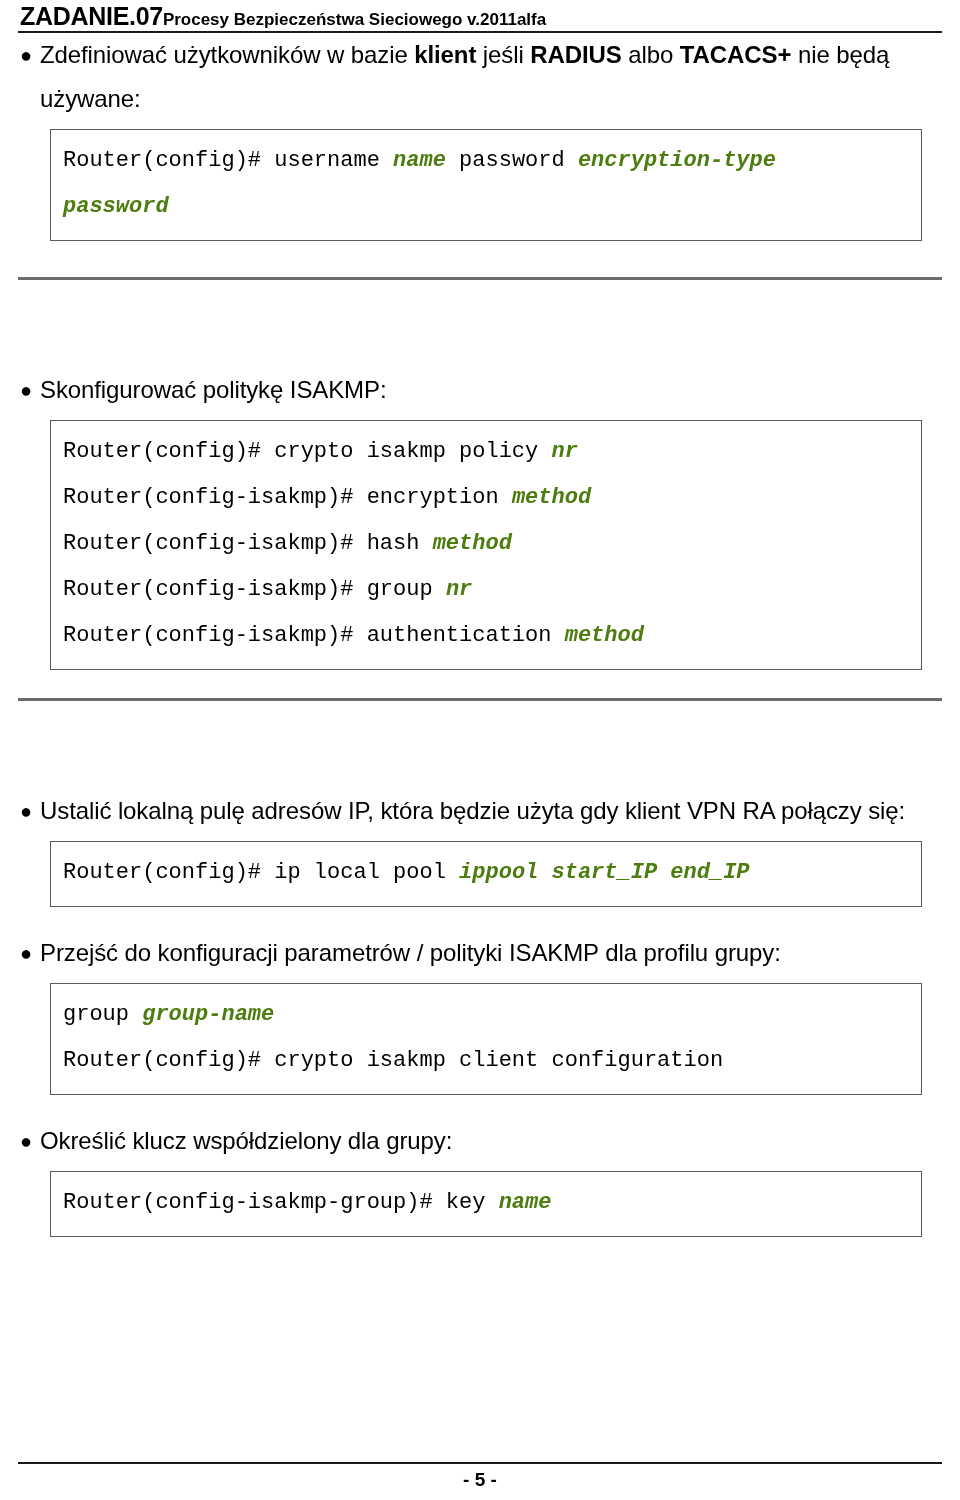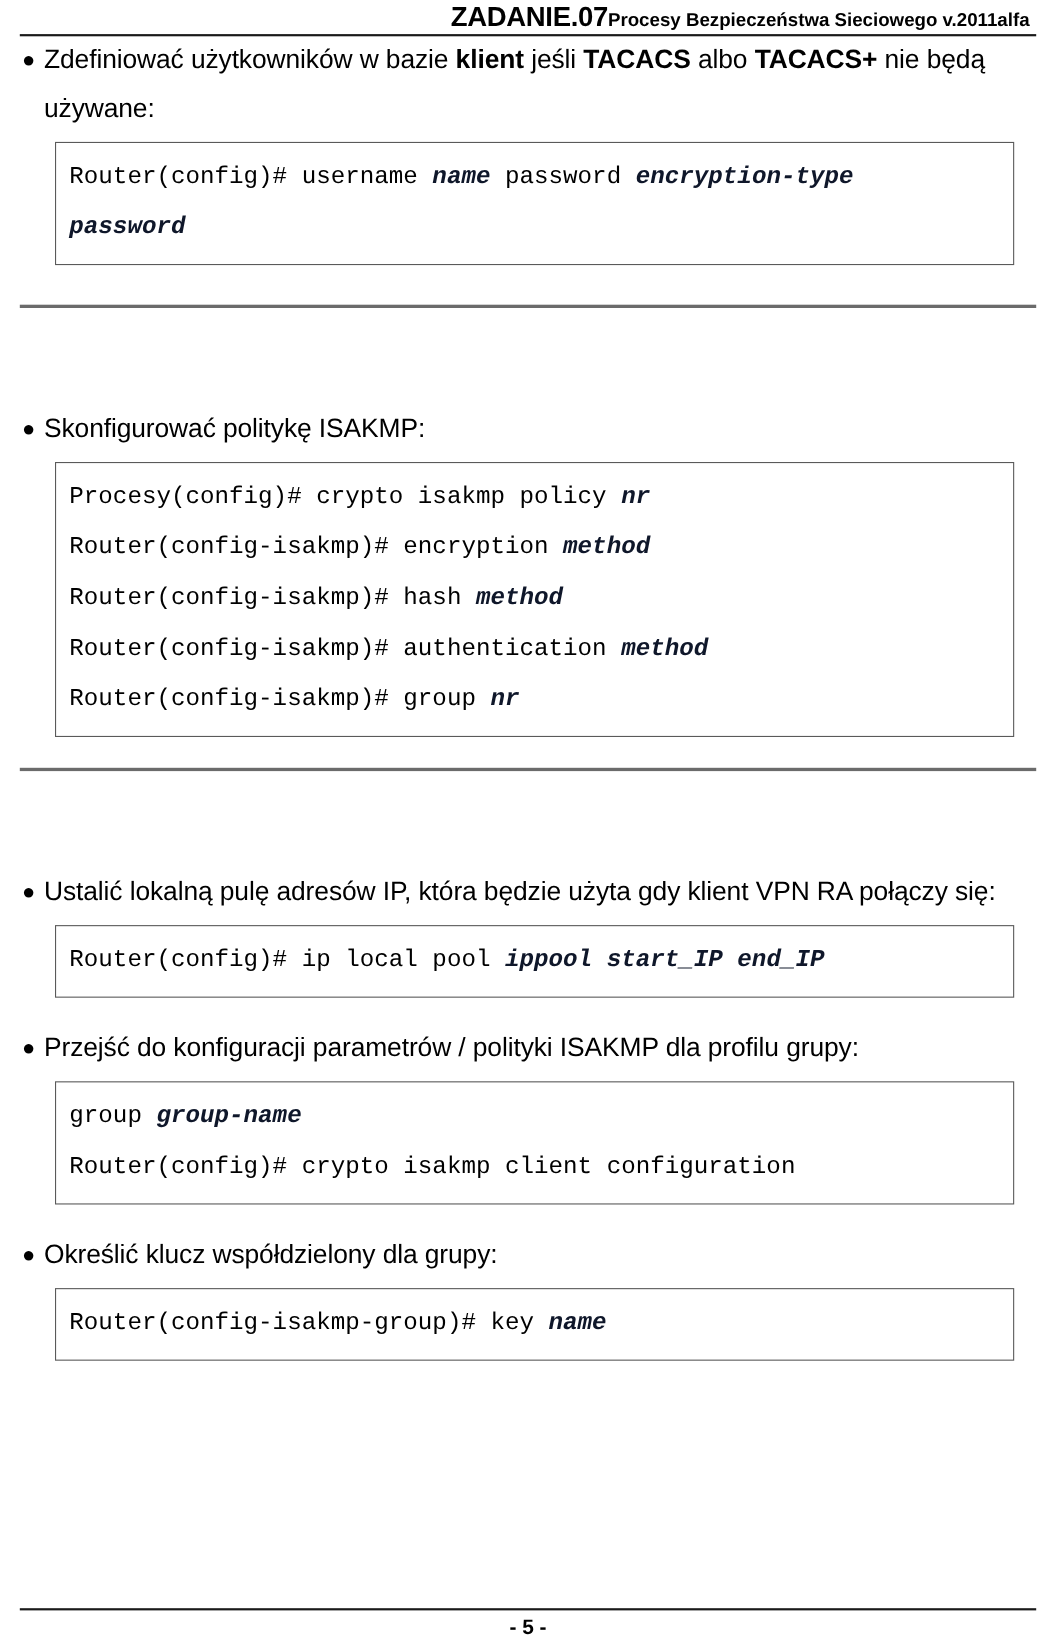--- a/index.html
+++ b/index.html
@@ -21,21 +21,21 @@
     height: 1500px;
     position: relative;
     box-sizing: border-box;
     padding: 0 14px;
   }
 
   
   .page-header {
     display: flex;
     align-items: baseline;
-    justify-content: flex-end;
+    justify-content: flex-start;
     padding: 2px 6px 0 6px;
     height: 30px;
     box-sizing: border-box;
   }
   .hdr-title {
     font-size: 25px;
     font-weight: bold;
     letter-spacing: -0.3px;
     line-height: 28px;
     white-space: nowrap;
@@ -95,21 +95,21 @@
   }
   .code-line {
     font-family: "Liberation Mono", "DejaVu Sans Mono", monospace;
     font-size: 22px;
     line-height: 46px;
     white-space: pre-wrap;
     word-break: break-word;
     color: #000000;
   }
   .var {
-    color: #0f172a;
+    color: #4d7c0f;
     font-style: italic;
     font-weight: bold;
   }
 
   
   .sep-rule {
     height: 0;
     border-top: 3px solid #6b6b6b;
     margin: 0 4px;
   }
@@ -146,21 +146,21 @@
 <div class="page">
 
   <div class="page-header">
     <span class="hdr-title">ZADANIE.07</span>
     <span class="hdr-subtitle">Procesy Bezpieczeństwa Sieciowego  v.2011alfa</span>
   </div>
   <div class="header-rule"></div>
 
   <div class="bullet-block">
     <span class="bullet-dot">●</span>
-    <span class="bullet-text"><span>Zdefiniować użytkowników w bazie </span><b>klient</b><span> jeśli </span><b>TACACS</b><span> albo </span><b>TACACS+</b><span> nie będą używane:</span></span>
+    <span class="bullet-text"><span>Zdefiniować użytkowników w bazie </span><b>klient</b><span> jeśli </span><b>RADIUS</b><span> albo </span><b>TACACS+</b><span> nie będą używane:</span></span>
   </div>
 
   <div class="sp-8"></div>
 
   <div class="code-box">
     <div class="code-line"><span>Router(config)# username </span><span class="var">name</span><span> password </span><span class="var">encryption-type</span></div>
     <div class="code-line"><span class="var">password</span></div>
   </div>
 
   <div class="sp-36"></div>
@@ -173,25 +173,25 @@
   <div class="sp-44"></div>
 
   <div class="bullet-block">
     <span class="bullet-dot">●</span>
     <span class="bullet-text">Skonfigurować politykę ISAKMP:</span>
   </div>
 
   <div class="sp-8"></div>
 
   <div class="code-box">
-    <div class="code-line"><span>Procesy(config)# crypto isakmp policy </span><span class="var">nr</span></div>
+    <div class="code-line"><span>Router(config)# crypto isakmp policy </span><span class="var">nr</span></div>
     <div class="code-line"><span>Router(config-isakmp)# encryption </span><span class="var">method</span></div>
     <div class="code-line"><span>Router(config-isakmp)# hash </span><span class="var">method</span></div>
+    <div class="code-line"><span>Router(config-isakmp)# group </span><span class="var">nr</span></div>
     <div class="code-line"><span>Router(config-isakmp)# authentication </span><span class="var">method</span></div>
-    <div class="code-line"><span>Router(config-isakmp)# group </span><span class="var">nr</span></div>
   </div>
 
   <div class="sp-28"></div>
 
   <div class="sep-rule"></div>
 
   <div class="sp-44"></div>
 
 
   <div class="sp-44"></div>

